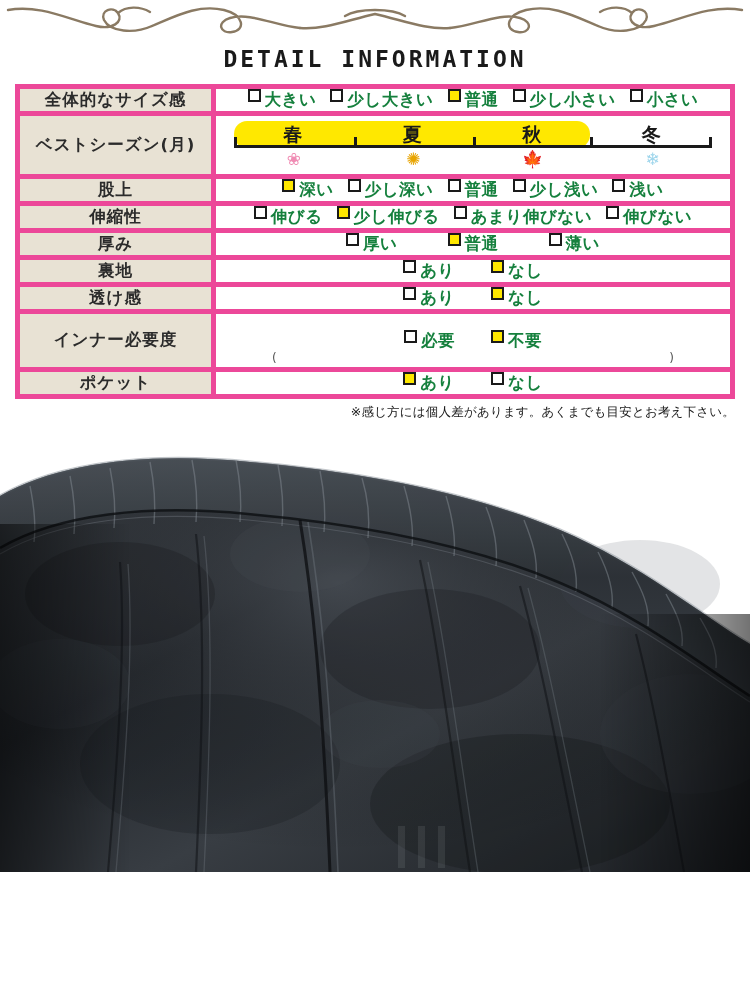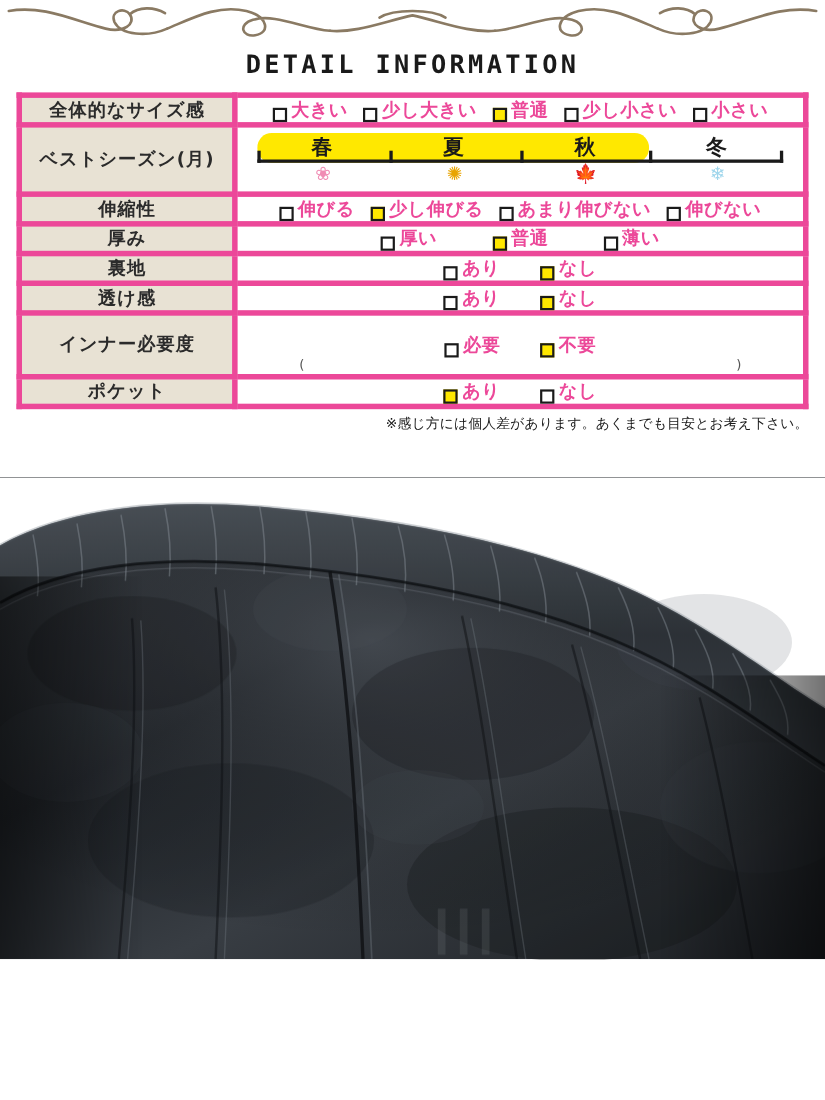--- a/index.html
+++ b/index.html
@@ -70,25 +70,25 @@
     align-items: center;
     justify-content: center;
     flex-wrap: nowrap;
     gap: 14px;
   }
   .opts.wide { gap: 50px; }
   .opts.mid  { gap: 36px; }
 
   .opt {
     display: inline-flex;
-    align-items: flex-end;
+    align-items: flex-start;
     white-space: nowrap;
     font-size: 16.5px;
     font-weight: bold;
-    color: #ec4899;
+    color: #15803d;
     letter-spacing: 0.5px;
   }
   .box {
     display: inline-block;
     width: 13px; height: 13px;
     border: 2px solid #1a1a1a;
     background: #ffffff;
     margin-right: 4px;
     flex: 0 0 auto;
   }
@@ -270,20 +270,47 @@
             <div class="season-icons">
               <span class="ic-spring">❀</span>
               <span class="ic-summer">✺</span>
               <span class="ic-autumn">🍁</span>
               <span class="ic-winter">❄</span>
             </div>
           </div>
         </td>
       </tr>
 
+      <tr>
+        <td class="lbl">股上</td>
+        <td class="val">
+          <div class="opts">
+            <span class="opt on">
+                <i class="box"></i>
+                <span>深い</span>
+              </span>
+            <span class="opt">
+                <i class="box"></i>
+                <span>少し深い</span>
+              </span>
+            <span class="opt">
+                <i class="box"></i>
+                <span>普通</span>
+              </span>
+            <span class="opt">
+                <i class="box"></i>
+                <span>少し浅い</span>
+              </span>
+            <span class="opt">
+                <i class="box"></i>
+                <span>浅い</span>
+              </span>
+          </div>
+        </td>
+      </tr>
 
       <tr>
         <td class="lbl">伸縮性</td>
         <td class="val">
           <div class="opts">
             <span class="opt">
                 <i class="box"></i>
                 <span>伸びる</span>
               </span>
             <span class="opt on">

